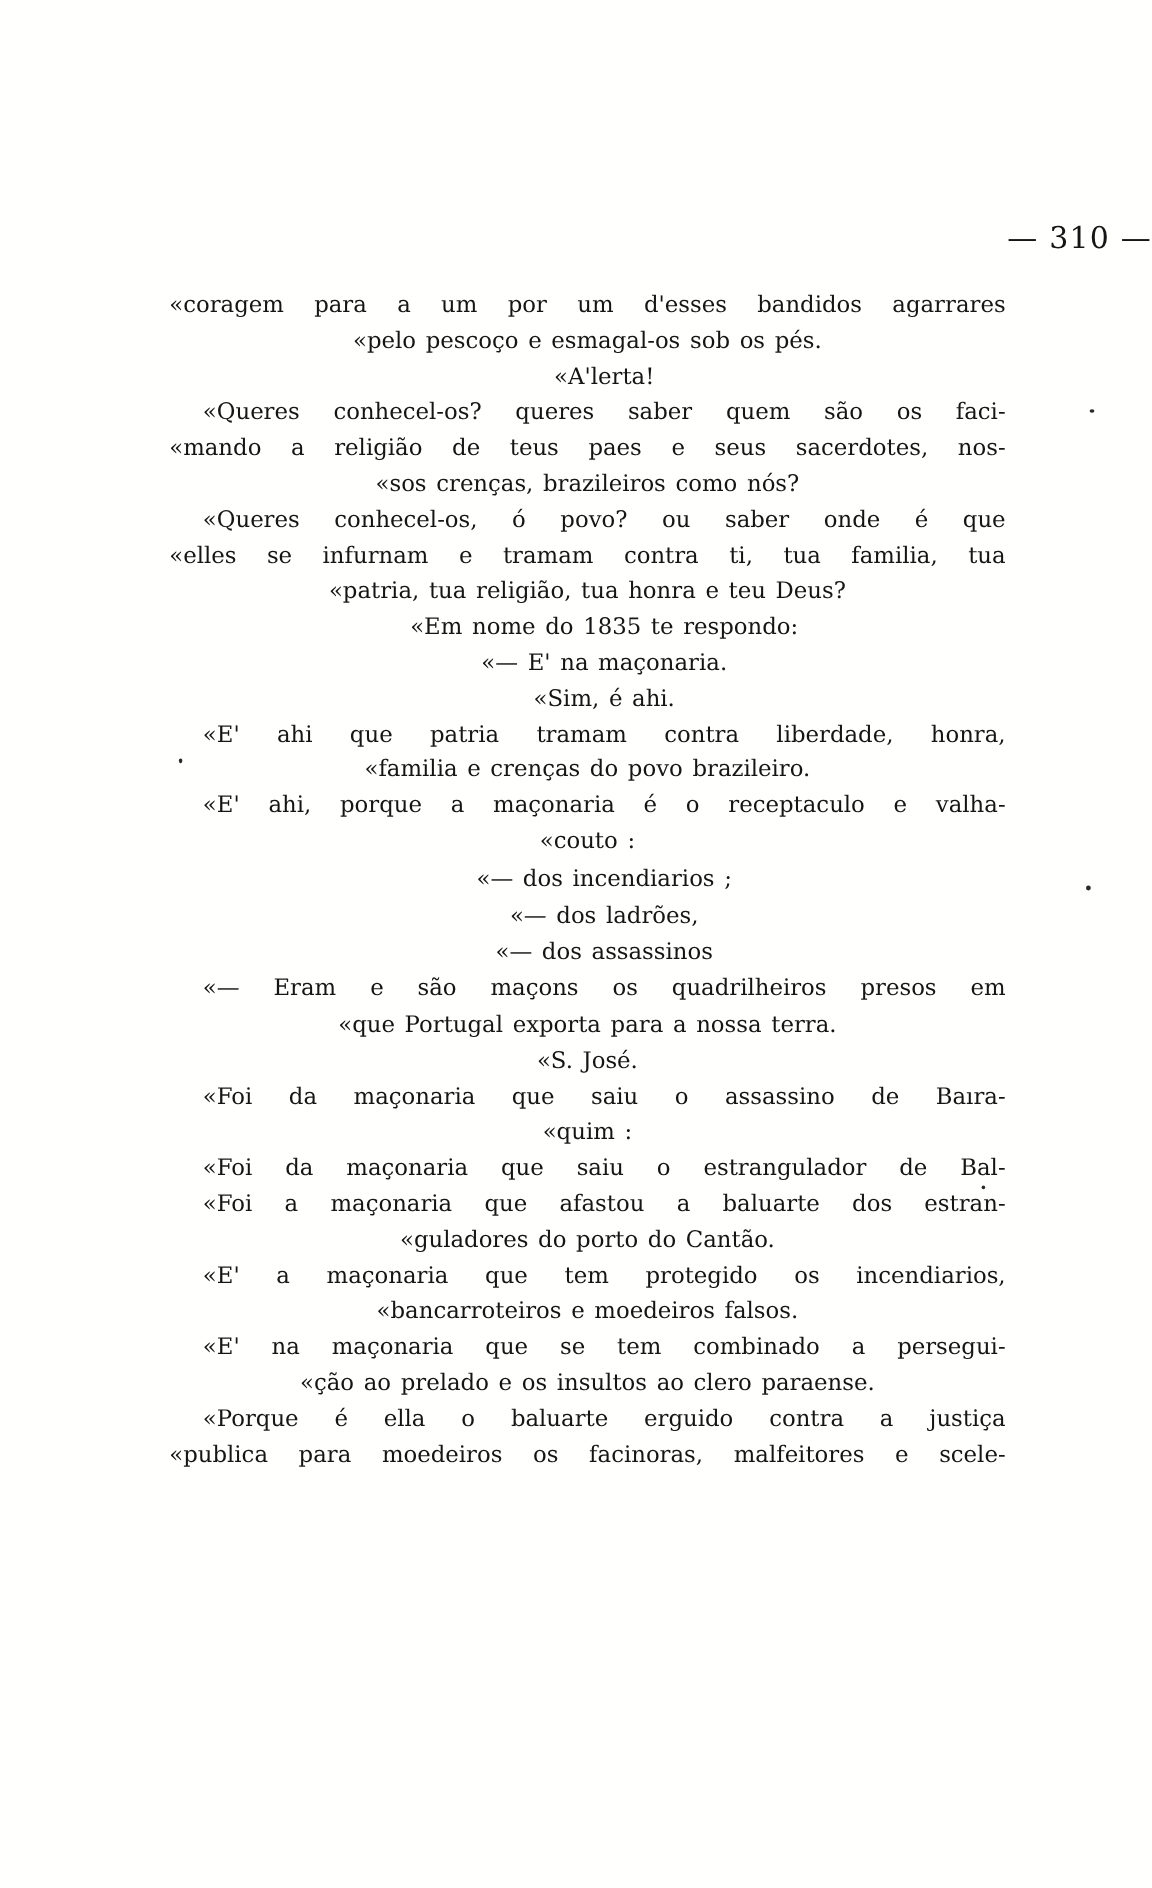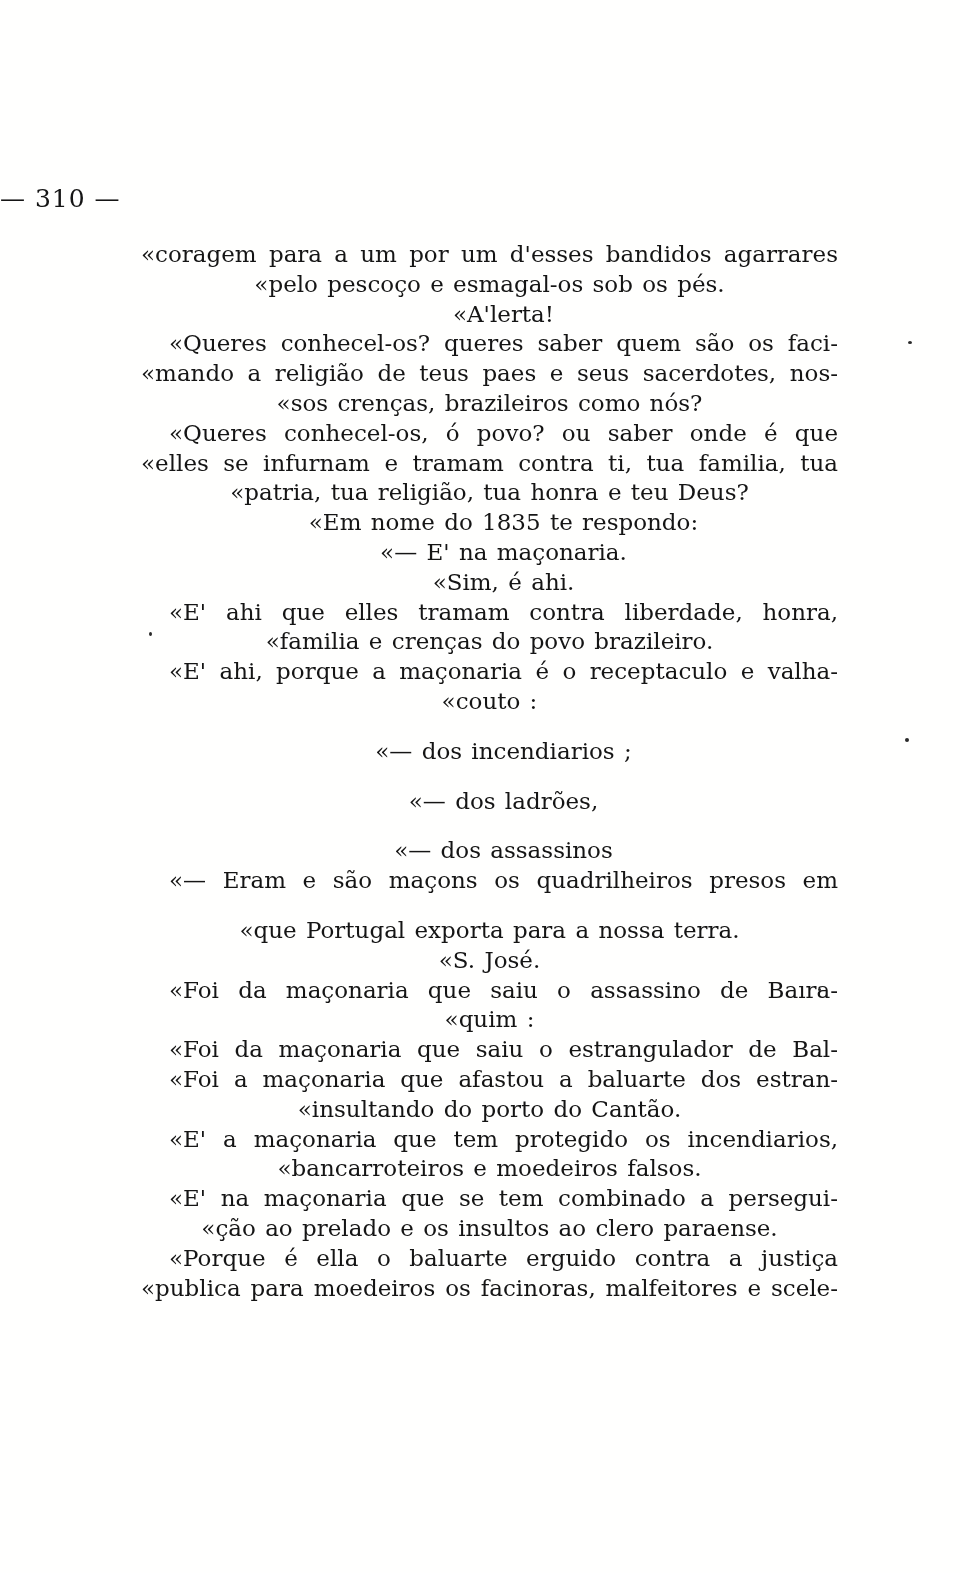--- a/index.html
+++ b/index.html
@@ -14,43 +14,43 @@
     background: #fffffe;
     color: #151515;
     font-family: "DejaVu Serif", "Liberation Serif", serif;
     overflow: hidden;
   }
   .page-number {
     position: absolute;
     top: 184px;
     left: 0;
     width: 100%;
-    text-align: left;
+    text-align: right;
     font-size: 25px;
     letter-spacing: 1px;
     white-space: pre;
   }
   .text-block {
     position: absolute;
     left: 141px;
     top: 240px;
     width: 697px;
-    font-size: 23px;
+    font-size: 19px;
   }
   .line {
     line-height: 29.8px;
     word-spacing: 2px;
     text-align: center;
   }
   .line.indent { text-indent: 28px; }
   .line.fill {
     text-align: justify;
     text-align-last: justify;
   }
-  .line.gap { margin-top: 20px; }
+  .line.gap { margin-top: 1px; }
   .speck {
     position: absolute;
     background: #2a2a2a;
     border-radius: 50%;
   }
 </style>
 </head>
 <body>
 
 <div class="page">
@@ -62,35 +62,35 @@
       <div class="line indent">«A'lerta!</div>
       <div class="line indent fill">«Queres conhecel-os? queres saber quem são os faci-</div>
       <div class="line fill">«mando a religião de teus paes e seus sacerdotes, nos-</div>
       <div class="line">«sos crenças, brazileiros como nós?</div>
       <div class="line indent fill">«Queres conhecel-os, ó povo? ou saber onde é que</div>
       <div class="line fill">«elles se infurnam e tramam contra ti, tua familia, tua</div>
       <div class="line">«patria, tua religião, tua honra e teu Deus?</div>
       <div class="line indent">«Em nome do 1835 te respondo:</div>
       <div class="line indent">«— E' na maçonaria.</div>
       <div class="line indent">«Sim, é ahi.</div>
-      <div class="line indent fill">«E' ahi que elles tramam contra liberdade, honra,</div>
+      <div class="line indent fill">«E' ahi que patria tramam contra liberdade, honra,</div>
       <div class="line">«familia e crenças do povo brazileiro.</div>
       <div class="line indent fill">«E' ahi, porque a maçonaria é o receptaculo e valha-</div>
       <div class="line">«couto :</div>
       <div class="line indent gap">«— dos incendiarios ;</div>
       <div class="line indent gap">«— dos ladrões,</div>
       <div class="line indent gap">«— dos assassinos</div>
       <div class="line indent fill">«— Eram e são maçons os quadrilheiros presos em</div>
       <div class="line gap">«que Portugal exporta para a nossa terra.</div>
       <div class="line">«S. José.</div>
       <div class="line indent fill">«Foi da maçonaria que saiu o assassino de Baıra-</div>
       <div class="line">«quim :</div>
       <div class="line indent fill">«Foi da maçonaria que saiu o estrangulador de Bal-</div>
       <div class="line indent fill">«Foi a maçonaria que afastou a baluarte dos estran-</div>
-      <div class="line">«insultando do porto do Cantão.</div>
+      <div class="line">«guladores do porto do Cantão.</div>
       <div class="line indent fill">«E' a maçonaria que tem protegido os incendiarios,</div>
       <div class="line">«bancarroteiros e moedeiros falsos.</div>
       <div class="line indent fill">«E' na maçonaria que se tem combinado a persegui-</div>
       <div class="line">«ção ao prelado e os insultos ao clero paraense.</div>
       <div class="line indent fill">«Porque é ella o baluarte erguido contra a justiça</div>
       <div class="line fill">«publica para moedeiros os facinoras, malfeitores e scele-</div>
     </div>
 
   <div class="speck" style="left:908px; top:341px; width:4px; height:3px;"></div>
   <div class="speck" style="left:905px; top:738px; width:4px; height:4px;"></div>

